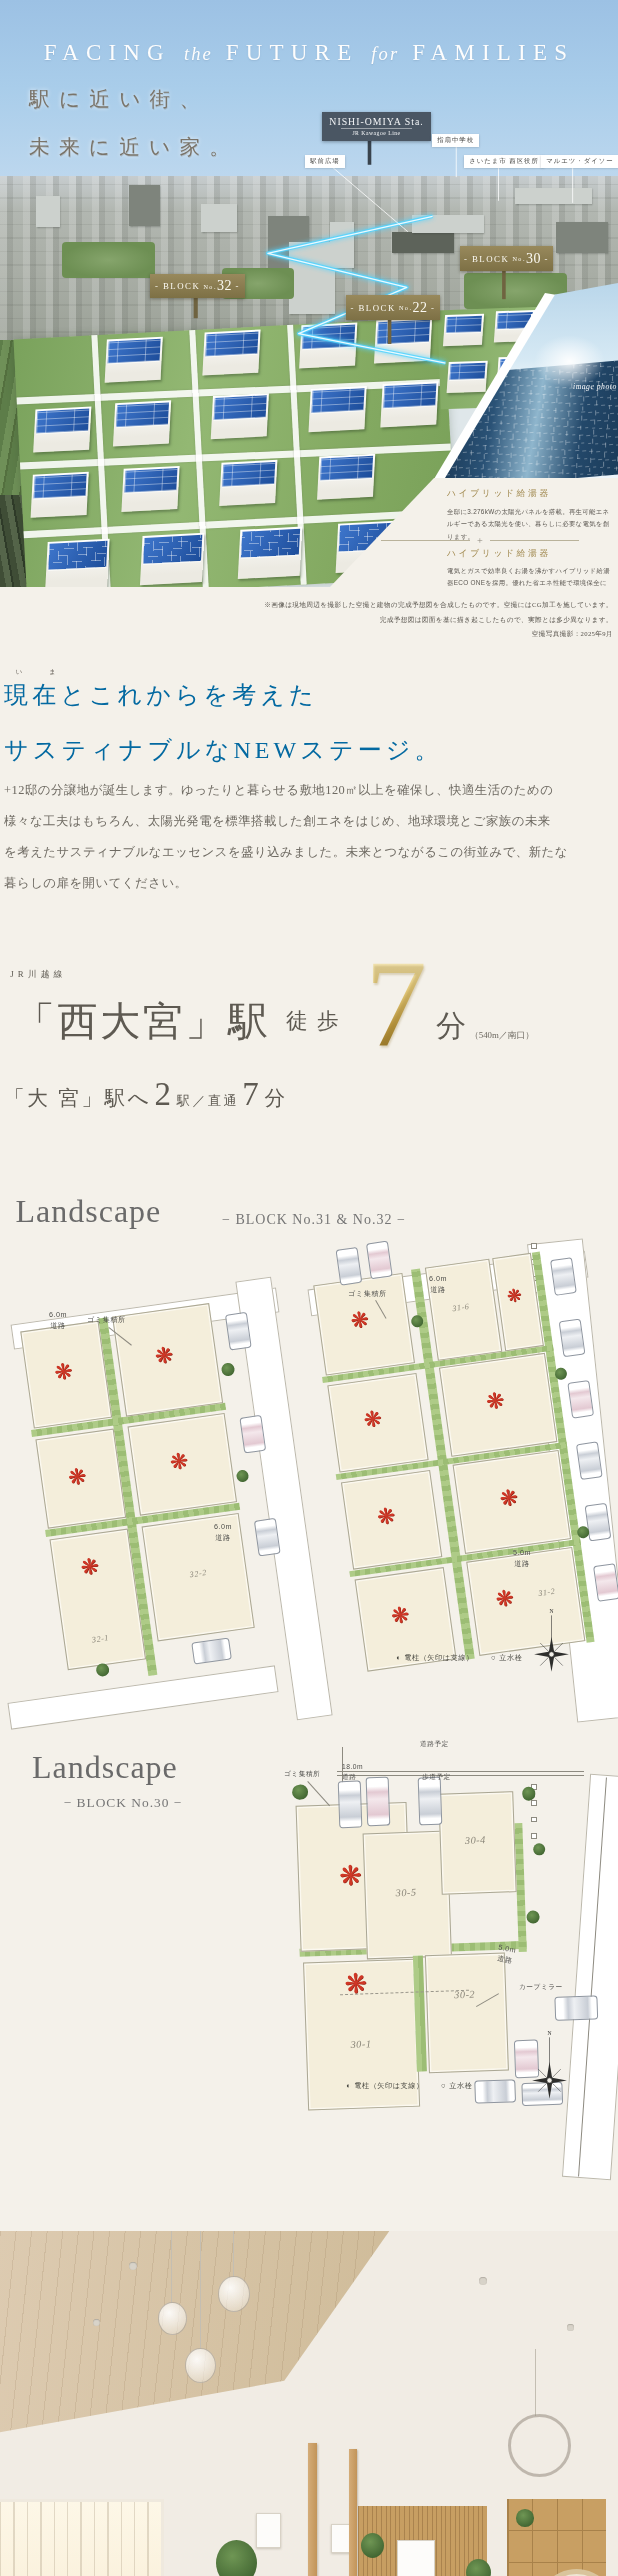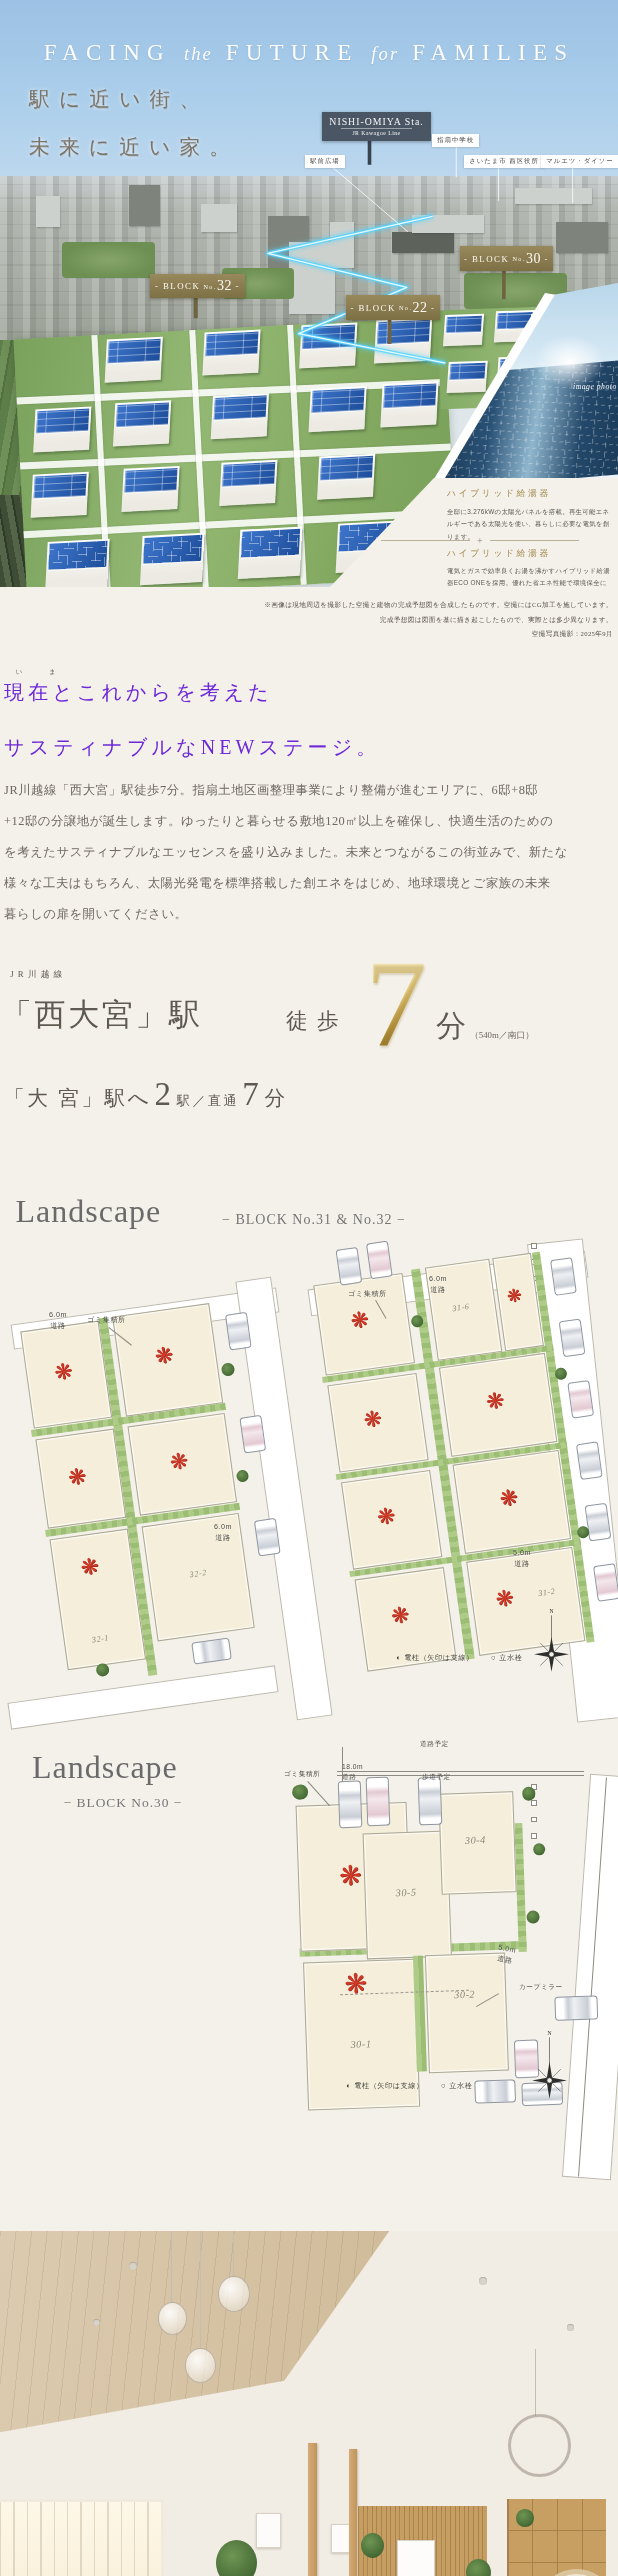--- a/index.html
+++ b/index.html
@@ -71,21 +71,21 @@
              clip-path:polygon(104px 0,289px 0,289px 109px,0 109px);}
   .eco-h{position:absolute;color:#a1894f;font-size:8.8px;letter-spacing:2.6px;white-space:nowrap;}
   .eco-b{position:absolute;width:164px;color:#5a5650;font-size:6.4px;line-height:1.95;letter-spacing:0.3px;
          font-family:"Liberation Sans","DejaVu Sans",sans-serif;}
   .eco-div{position:absolute;left:381px;top:535px;width:198px;display:flex;align-items:center;color:#8a857a;font-size:10.3px;}
   .eco-div .ln{flex:1;height:0.5px;background:#b9b29a;}
   .eco-div .pl{margin:0 7.2px;}
   .notes{position:absolute;right:5.2px;top:598px;text-align:right;color:#57534c;font-size:6.7px;line-height:2.2;letter-spacing:0.3px;}
   
   .furi{position:absolute;top:668px;font-size:6.7px;color:#6b665e;letter-spacing:1px;}
-  .c-h{position:absolute;left:4.1px;color:#6d28d9;font-size:20px;letter-spacing:4.1px;white-space:nowrap;}
+  .c-h{position:absolute;left:4.1px;color:#0369a1;font-size:24px;letter-spacing:4.1px;white-space:nowrap;}
   .c-p{position:absolute;left:4.1px;color:#6e6a62;font-size:12.4px;letter-spacing:0.5px;line-height:31px;white-space:nowrap;}
   
   .acc{color:#5e5a52;white-space:nowrap;}
   .gold7{background:linear-gradient(180deg,#f8efc8 0%,#e6cc7e 35%,#bb973f 70%,#8d6d22 100%);
          -webkit-background-clip:text;background-clip:text;color:transparent;
          text-shadow:1px 1.5px 2.1px rgba(140,110,40,.25);}
   
   .ls-title{position:absolute;color:#6a6a6a;font-size:32px;letter-spacing:1px;}
   .ls-sub{position:absolute;color:#757575;font-size:14px;letter-spacing:1px;white-space:nowrap;}
   .road{position:absolute;background:#ffffff;border:0.5px solid #bcb8ab;}
@@ -327,29 +327,28 @@
     <div>※画像は現地周辺を撮影した空撮と建物の完成予想図を合成したものです。空撮にはCG加工を施しています。</div>
     <div>完成予想図は図面を基に描き起こしたもので、実際とは多少異なります。</div>
     <div>空撮写真撮影：2025年9月</div>
   </div>
 
   <span class="furi" style="left:15.5px">い</span>
   <span class="furi" style="left:49px">ま</span>
   <div class="c-h" style="top:679px">現在とこれからを考えた</div>
   <div class="c-h" style="top:734px">サスティナブルなNEWステージ。</div>
   <div class="c-p" style="top:775px">
-    <div>JR川越線「西大宮」駅徒歩7分。指扇土地区画整理事業により整備が進むエリアに、6邸+8邸</div>
     <div>+12邸の分譲地が誕生します。ゆったりと暮らせる敷地120㎡以上を確保し、快適生活のための</div>
+    <div>様々な工夫はもちろん、太陽光発電を標準搭載した創エネをはじめ、地球環境とご家族の未来</div>
     <div>を考えたサスティナブルなエッセンスを盛り込みました。未来とつながるこの街並みで、新たな</div>
-    <div>様々な工夫はもちろん、太陽光発電を標準搭載した創エネをはじめ、地球環境とご家族の未来</div>
     <div>暮らしの扉を開いてください。</div>
   </div>
 
   <div class="abs acc" style="left:10.3px;top:969px;font-size:8.8px;letter-spacing:4.1px">JR川越線</div>
-  <div class="abs acc" style="left:1px;top:994px;font-size:31px;letter-spacing:2.6px">「西大宮」駅</div>
+  <div class="abs acc" style="left:15px;top:994px;font-size:40px;letter-spacing:2.6px">「西大宮」駅</div>
   <div class="abs acc" style="left:286px;top:1006px;font-size:21.6px;letter-spacing:9.3px">徒歩</div>
   <div class="abs gold7" style="left:365px;top:952px;font-size:124px;line-height:.85">7</div>
   <div class="abs acc" style="left:436px;top:1006px;font-size:30px">分</div>
   <div class="abs acc" style="left:470px;top:1030px;font-size:8.8px;color:#6b675f">（540m／南口）</div>
   <div class="abs acc" style="left:4.1px;top:1076px;display:flex;align-items:baseline;letter-spacing:2.6px">
     <span style="font-size:20.6px">「大 宮」駅へ</span>
     <span style="font-size:33px;margin:0 3.1px">2</span>
     <span style="font-size:13px">駅／直通</span>
     <span style="font-size:33px;margin:0 3.1px">7</span>
     <span style="font-size:20.6px">分</span>

